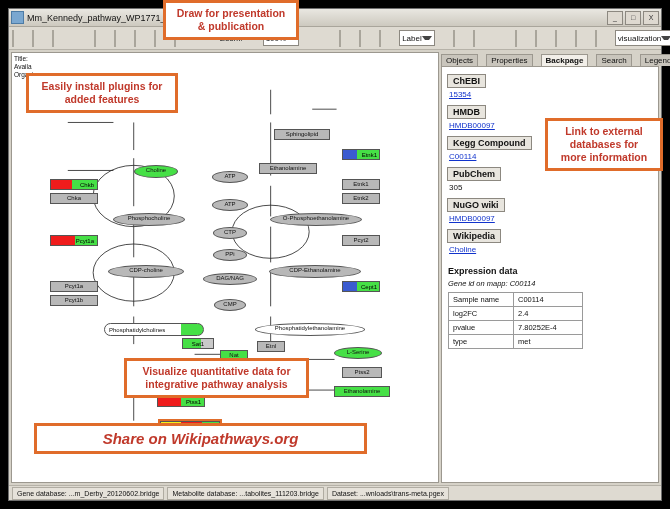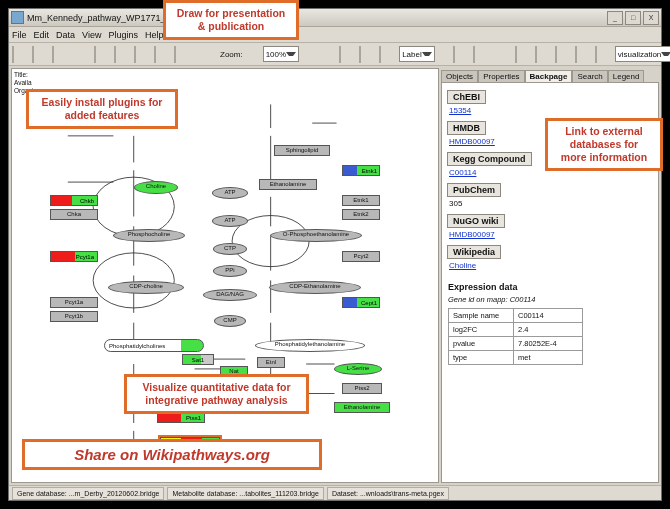--- a/index.html
+++ b/index.html
@@ -165,21 +165,21 @@
     left: 0; top: 0;
     width: 100%; height: 100%;
     pointer-events: none;
   }
   
   .tabs {
     display: flex;
     font-size: 8px;
     height: 14px;
     align-items: flex-end;
-    gap: 0;
+    gap: 8px;
   }
   .tab {
     padding: 1px 4px;
     background: #c9c5bc;
     border: 1px solid #9c988f;
     border-bottom: none;
     color: #111;
   }
   .tab.active {
     background: #f2efe9;
@@ -292,28 +292,20 @@
   <div class="titlebar">
     <span class="tb-icon"></span>
     <span class="tb-title">Mm_Kennedy_pathway_WP1771_45176.gpml - PathVisio</span>
     <span class="tb-btns">
       <span class="tb-btn">_</span>
       <span class="tb-btn">□</span>
       <span class="tb-btn">X</span>
     </span>
   </div>
 
-  <div class="menubar">
-    <span>File</span>
-    <span>Edit</span>
-    <span>Data</span>
-    <span>View</span>
-    <span>Plugins</span>
-    <span>Help</span>
-  </div>
 
   <div class="toolbar">
     <span class="tbtn"></span>
     <span class="tbtn"></span>
     <span class="tbtn"></span>
     <span class="sep"></span>
     <span class="tbtn"></span>
     <span class="tbtn"></span>
     <span class="tbtn"></span>
     <span class="tbtn"></span>
@@ -452,21 +444,21 @@
       </div>
 
       <div class="callout" id="callout-plugins" style="left:14px;top:20px;width:152px;">
         <span style="white-space:pre-line;">Easily install plugins for
 added features</span>
       </div>
       <div class="callout" id="callout-visualize" style="left:112px;top:305px;width:185px;">
         <span style="white-space:pre-line;">Visualize quantitative data  for
 integrative pathway analysis</span>
       </div>
-      <div class="callout" id="callout-share" style="left:10px;top:370px;width:300px;">
+      <div class="callout" id="callout-share" style="left:22px;top:370px;width:333px;">
         <span>Share on Wikipathways.org</span>
       </div>
     </div>
 
     <div class="right">
       <div class="tabs">
         <div class="tab">Objects</div>
         <div class="tab">Properties</div>
         <div class="tab active">Backpage</div>
         <div class="tab">Search</div>

